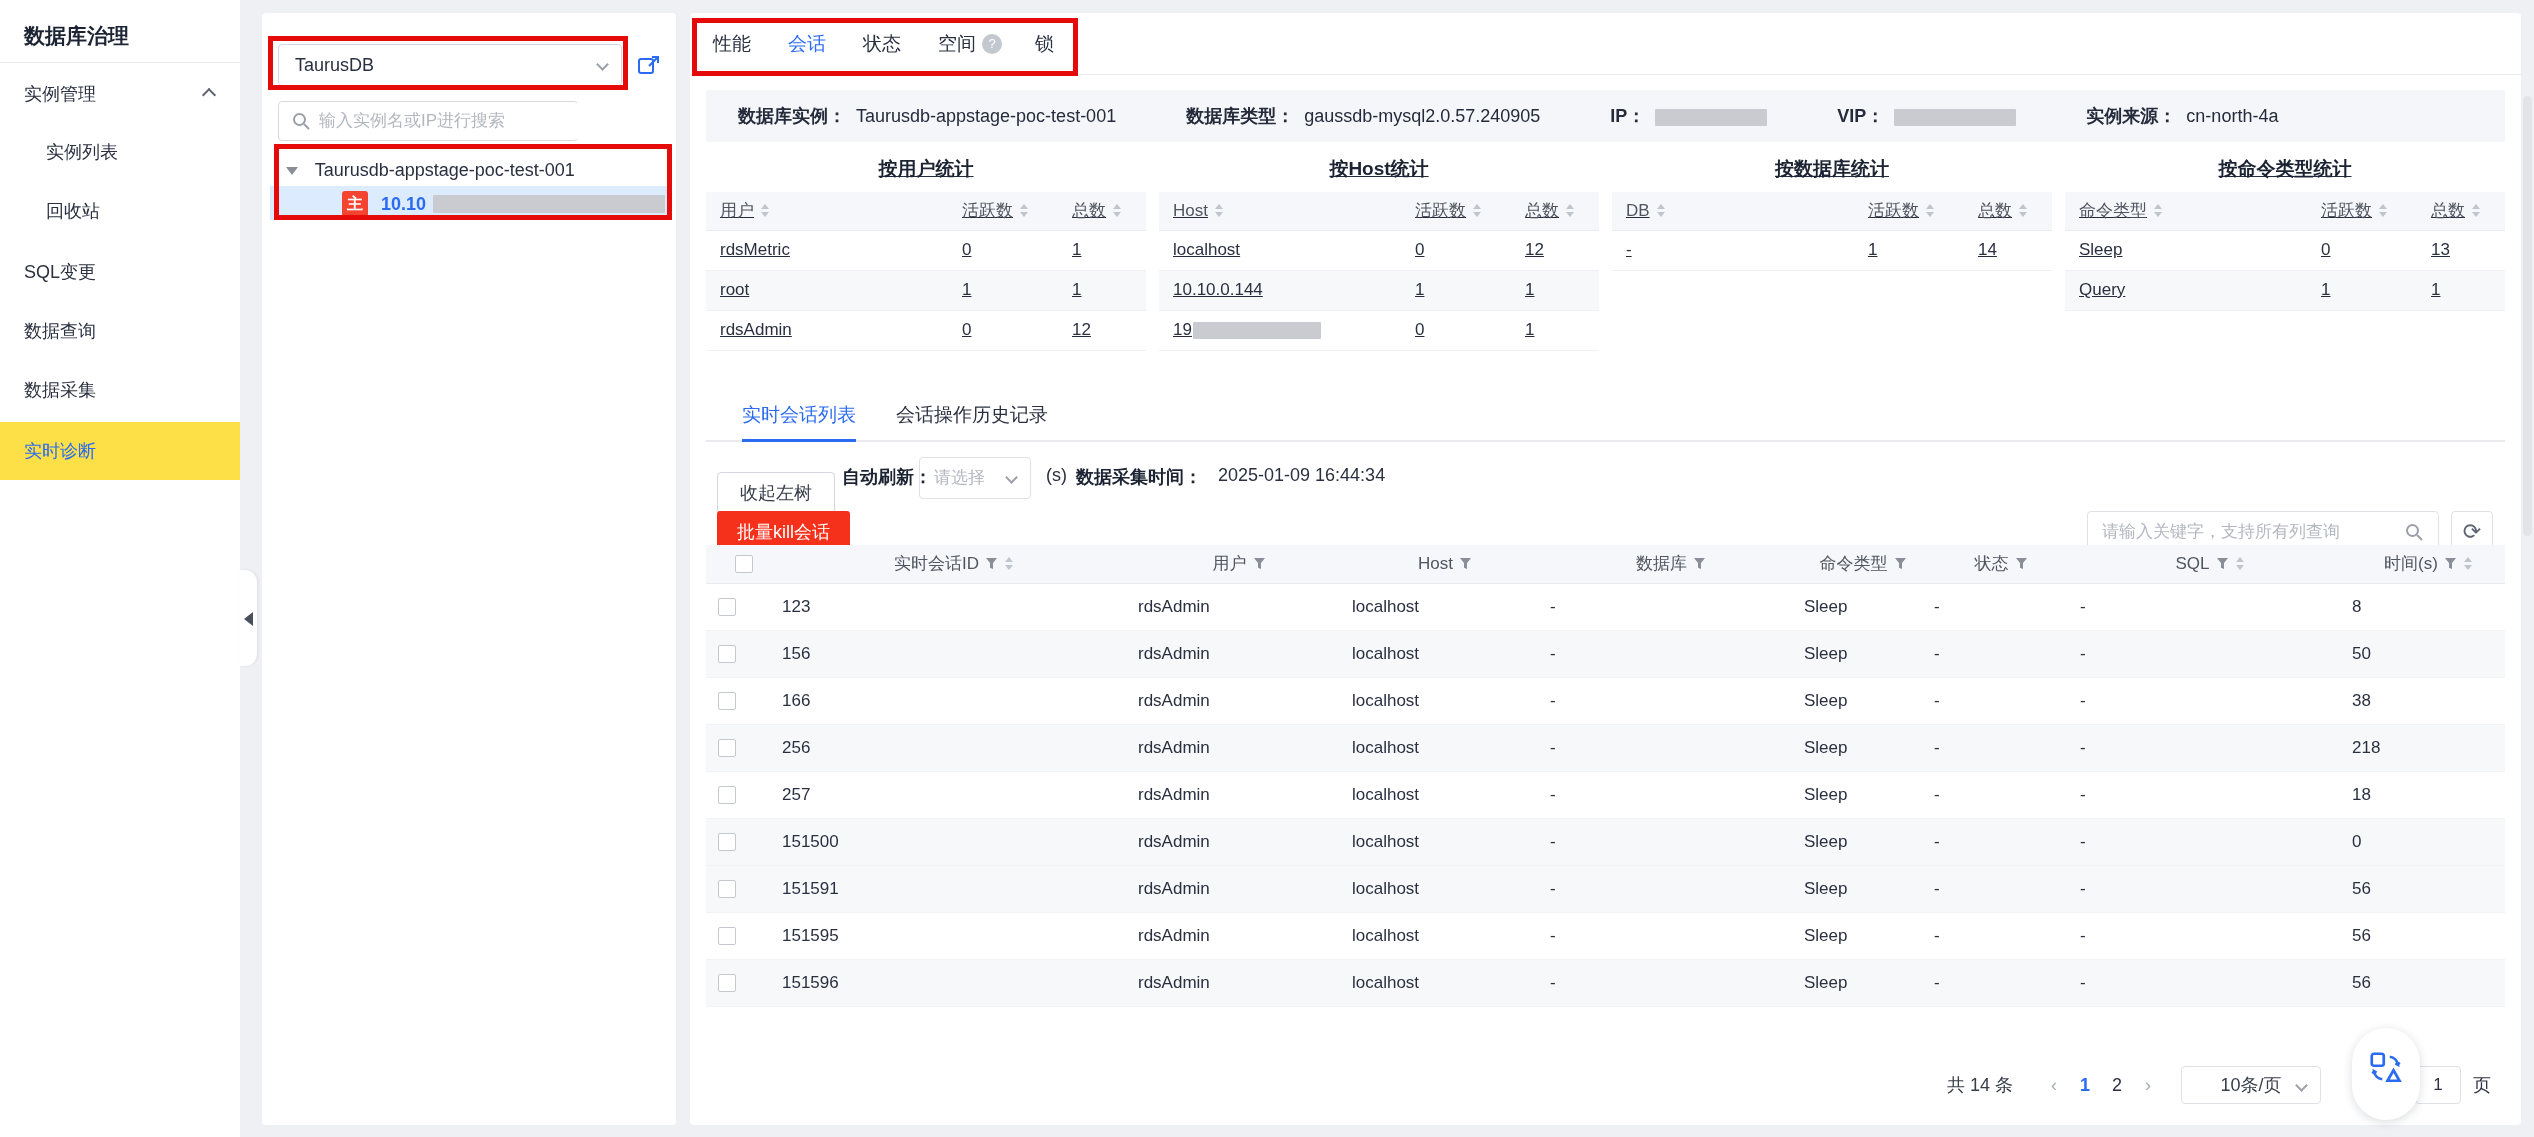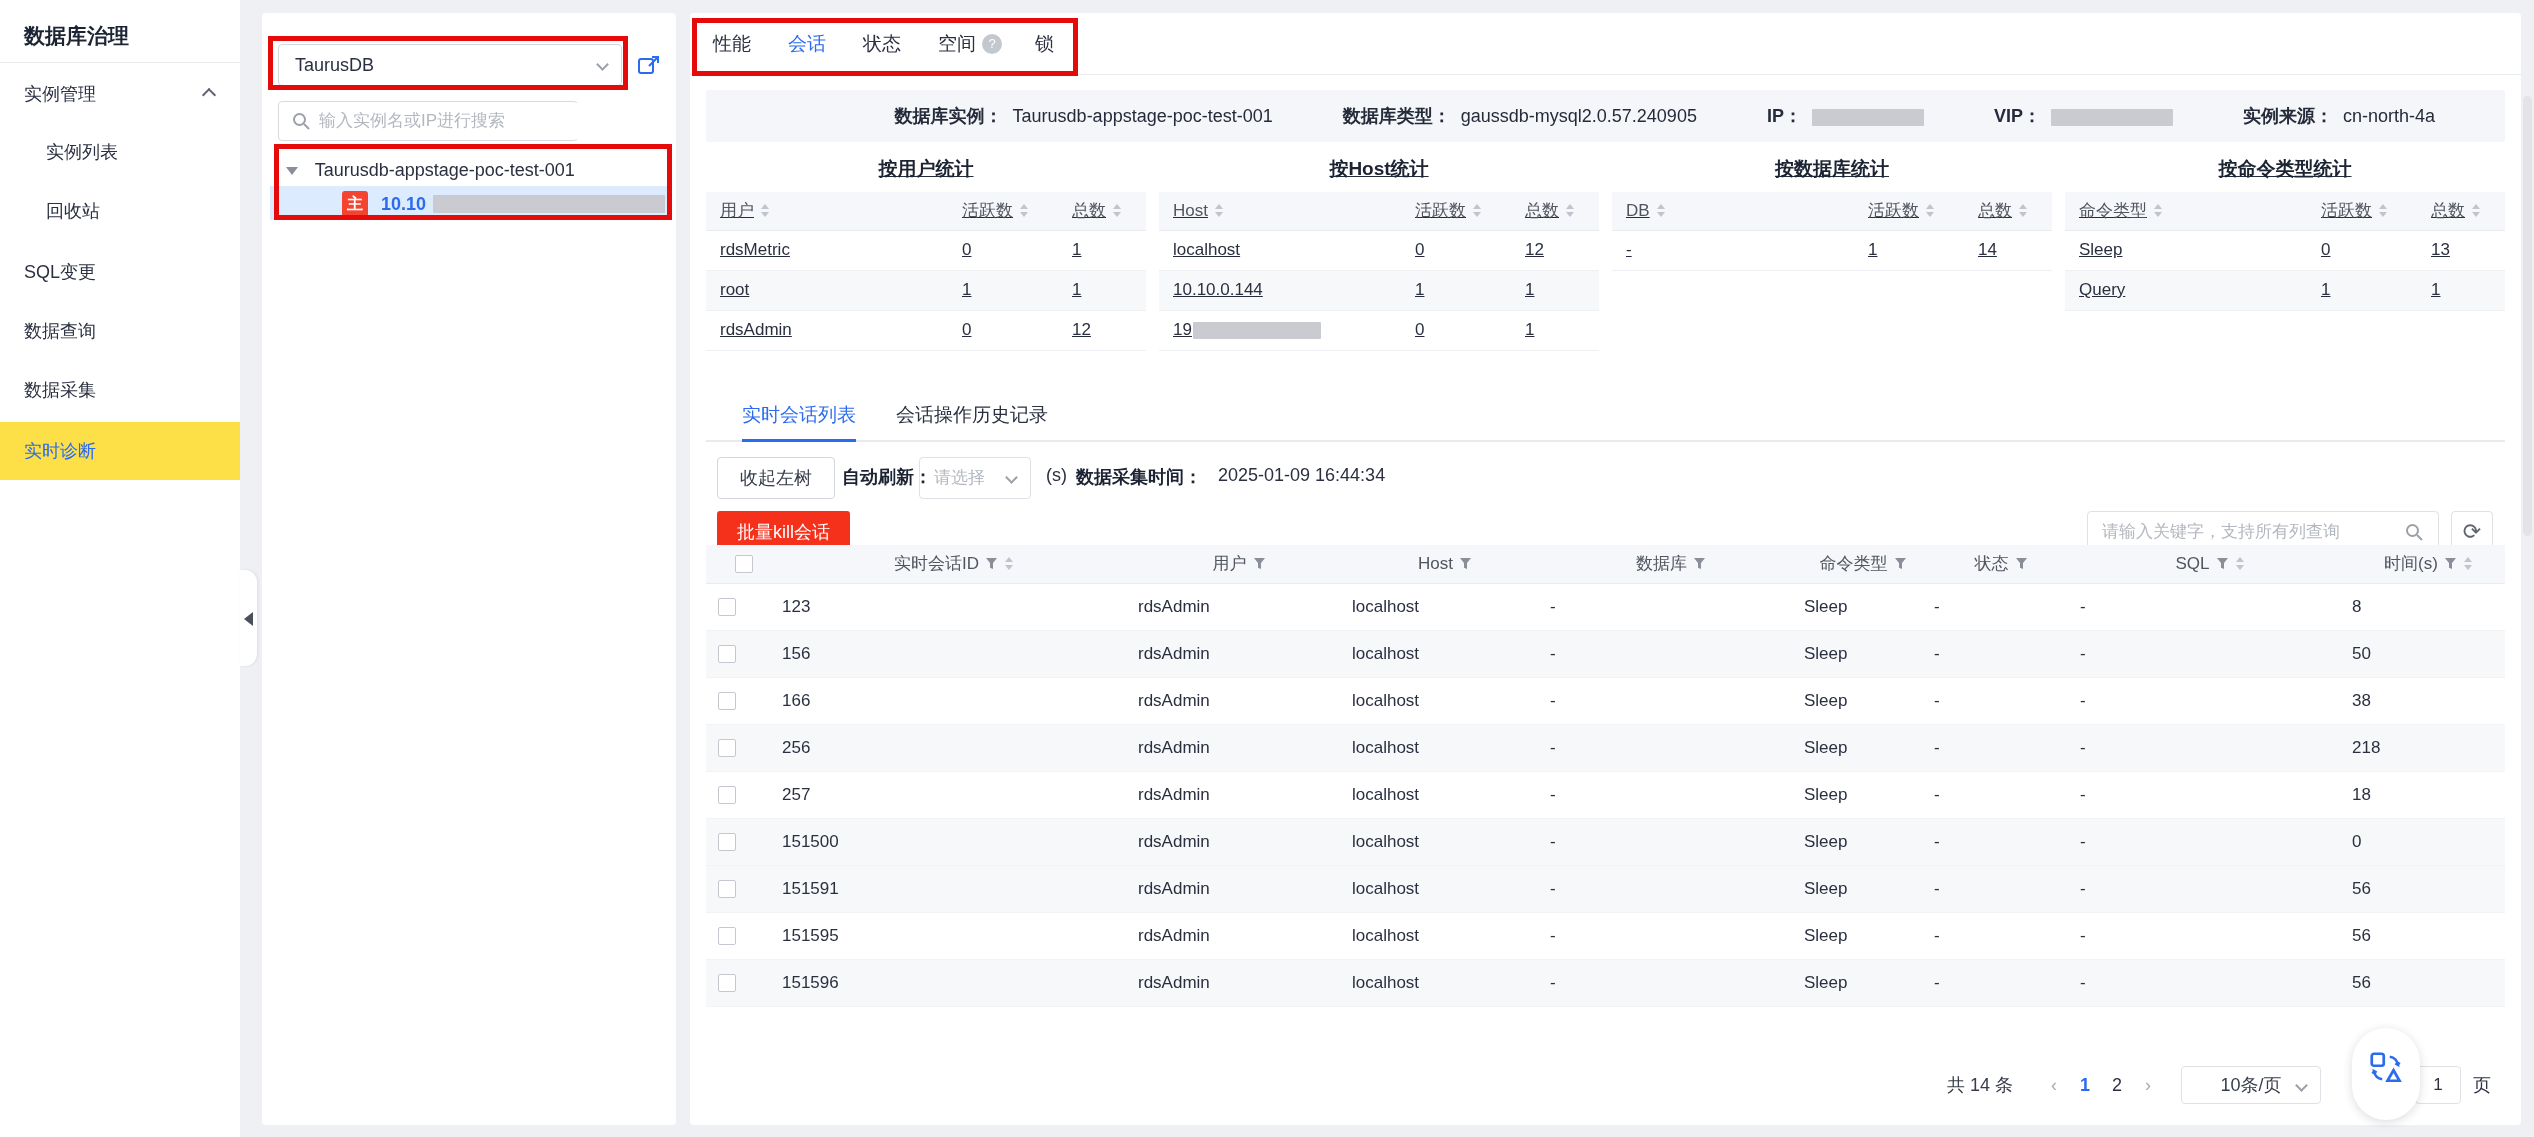--- a/index.html
+++ b/index.html
@@ -43,42 +43,42 @@
   .node-ip { color:#2b6bf0; font-weight:bold; font-size:18px; margin-left:8px; vertical-align:middle; }
   .redact { display:inline-block; background:#c9cbd0; border-radius:1px; vertical-align:middle; }
 
   
   .tab-row { position:absolute; left:0; top:0; width:1831px; height:62px; border-bottom:1px solid #e8eaed; }
   .m-tab { position:absolute; top:0; height:62px; line-height:62px; font-size:19px; color:#2a3040; cursor:pointer; }
   .m-tab.on { color:#2b6bf0; }
   .help-dot { display:inline-block; width:20px; height:20px; line-height:20px; border-radius:50%; background:#c3c7ce; color:#fff; text-align:center; font-size:13px; margin-left:6px; vertical-align:2px; }
 
   
-  .info-bar { position:absolute; left:16px; top:77px; width:1799px; height:52px; background:#f4f6fa; border-radius:2px; display:flex; align-items:center; padding-left:32px;justify-content:flex-end; }
+  .info-bar { position:absolute; left:16px; top:77px; width:1799px; height:52px; background:#f4f6fa; border-radius:2px; display:flex; align-items:center; padding-left:32px; }
   .info-item { margin-right:70px; white-space:nowrap; font-size:18px; }
   .info-item b { font-weight:bold; margin-right:10px; }
 
   
   .stats-wrap { position:absolute; left:16px; top:143px; width:1799px; display:flex; gap:13px; }
   .stat { width:440px;text-decoration:underline; }
   .stat h3 { text-align:center; font-size:19px; font-weight:bold; color:#1c2433; margin-bottom:10px; }
   .stat table { width:100%; border-collapse:collapse; table-layout:fixed; font-size:17px; }
   .stat th { background:#f5f7fa; font-weight:normal; color:#50555f; text-align:left; height:38px; padding-left:14px; border-bottom:1px solid #e9ebee; white-space:nowrap; }
   .stat td { height:40px; padding-left:14px; border-bottom:1px solid #eef0f3; color:#2a3040; }
   .stat tr.alt td { background:#f7f8fa; }
   .blue-link { color:#3d7fff; cursor:pointer; }
   .sorter { display:inline-block; vertical-align:-2px; margin-left:6px; }
   .funnel { display:inline-block; vertical-align:-1px; margin-left:6px; }
 
   
   .sess-tabs { position:absolute; left:16px; top:385px; width:1799px; height:44px; border-bottom:2px solid #e8eaed; }
   .s-tab { position:absolute; top:0; height:42px; line-height:34px; font-size:19px; color:#2a3040; cursor:pointer; }
   .s-tab.on { color:#2b6bf0; border-bottom:3px solid #2b6bf0; height:44px; }
   .ctrl-row { position:absolute; left:16px; top:444px; height:42px; width:1799px; }
-  .btn-plain { position:absolute; left:11px; top:0; height:42px; line-height:40px; padding:0 22px; border:1px solid #d4d7dd; border-radius:4px; color:#373d49; font-size:18px; background:#fff; cursor:pointer; }
+  .btn-plain { position:absolute; left:11px; top:15px; height:42px; line-height:40px; padding:0 22px; border:1px solid #d4d7dd; border-radius:4px; color:#373d49; font-size:18px; background:#fff; cursor:pointer; }
   .lbl-b { font-weight:bold; color:#1c2433; }
   .ctrl-lbl1 { position:absolute; left:136px; top:8px; }
   .mini-select { position:absolute; left:213px; top:0; width:112px; height:42px; border:1px solid #dfe1e6; border-radius:4px; line-height:40px; padding-left:14px; color:#b3b7bf; font-size:17px; cursor:pointer; }
   .unit-s { position:absolute; left:340px; top:8px; color:#2a3040; }
   .ctrl-lbl2 { position:absolute; left:370px; top:8px; }
   .ctrl-val2 { position:absolute; left:512px; top:8px; color:#2a3040; }
   .kill-row { position:absolute; left:16px; top:498px; width:1799px; height:42px; }
   .btn-kill { position:absolute; left:11px; top:0; height:42px; line-height:42px; padding:0 20px; background:#f5301b; color:#fff; font-size:18px; border-radius:3px; cursor:pointer; }
   .kw-search { position:absolute; right:66px; top:0; width:352px; height:42px; border:1px solid #dfe1e6; border-radius:4px; }
   .kw-search input { position:absolute; left:14px; top:2px; width:290px; height:36px; border:none; outline:none; font-size:17px; color:#2a3040; font-family:inherit; }

